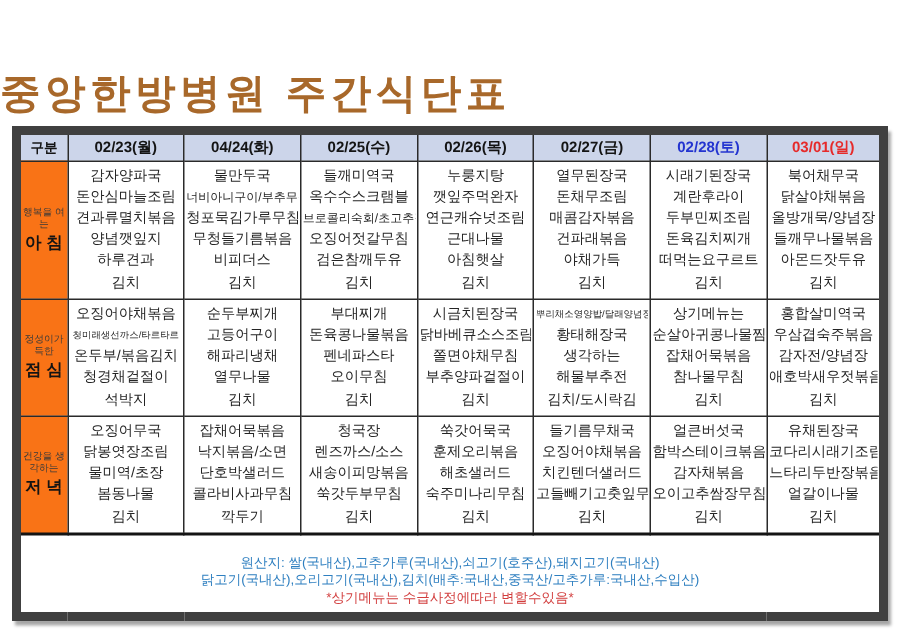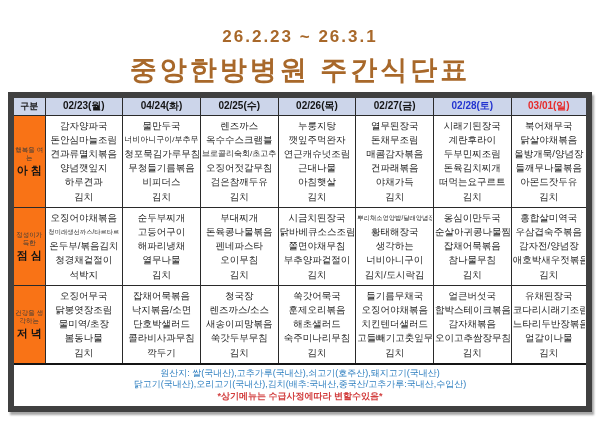--- a/index.html
+++ b/index.html
@@ -1,41 +1,40 @@
 <!DOCTYPE html>
 <html><head>
 <meta charset="utf-8">
 <style>
   *{margin:0;padding:0;box-sizing:border-box}
   html,body{width:600px;height:424px;background:#ffffff;overflow:hidden;
     font-family:"Liberation Sans","DejaVu Sans",sans-serif}
   .page{width:600px;height:424px;padding-top:27px}
   .date-range{text-align:center;font-size:17px;font-weight:bold;letter-spacing:2px}
-  .main-title{text-align:center;font-size:27px;font-weight:bold;letter-spacing:3px;margin-top:5px}
+  .main-title{text-align:left;font-size:27px;font-weight:bold;letter-spacing:3px;margin-top:17px}
   table{border-collapse:collapse;margin:4px auto 0;width:584px;table-layout:fixed;
     border:6px solid #404040;box-shadow:2px 3px 2px rgba(0,0,0,.35)}
   th,td{border:1px solid #2a2a2a;text-align:center;vertical-align:middle}
   th{background:#ccd5ea;font-size:10px;font-weight:bold;height:20px;color:#141414}
   th.corner{width:34px;font-size:9px}
   td.rowlabel{background:#f97316;width:34px;padding:1px}
   .tagline{font-size:6.5px;color:#3a3a3a;line-height:8px}
   .mealname{font-size:11px;font-weight:bold;color:#141414;margin-top:2px;line-height:13px}
   td.menucell{font-size:9.5px;color:#242424;padding:3px 1px}
   .item{line-height:14.2px;white-space:nowrap;overflow:hidden}
   .item.small{font-size:8px}
   .item.tiny{font-size:6.3px}
-  td.footer{padding:3px 0 4px;border-top:2px solid #141414}
+  td.footer{padding:13px 0 4px;border-top:2px solid #141414}
   .f-line{font-size:9px;line-height:11.5px}
-  .f-red{font-weight:bold}
+  .f-red{font-weight:normal}
 </style>
 </head>
 <body>
 
 <div class="page">
-  <div class="date-range" style="color: rgb(168, 104, 42);">26.2.23 ~ 26.3.1</div>
   <div class="main-title" style="color: rgb(168, 104, 42);">중앙한방병원 주간식단표</div>
   <table>
       <tbody>
         <tr>
           <th class="corner">구분</th>
           <th style="color:#141414">02/23(월)</th>
           <th style="color:#141414">04/24(화)</th>
           <th style="color:#141414">02/25(수)</th>
           <th style="color:#141414">02/26(목)</th>
           <th style="color:#141414">02/27(금)</th>
@@ -57,21 +56,21 @@
           </td>
           <td class="menucell">
             <div class="item">물만두국</div>
             <div class="item small">너비아니구이/부추무침</div>
             <div class="item">청포묵김가루무침</div>
             <div class="item">무청들기름볶음</div>
             <div class="item">비피더스</div>
             <div class="item">김치</div>
           </td>
           <td class="menucell">
-            <div class="item">렌즈까스</div>
+            <div class="item">들깨미역국</div>
             <div class="item">옥수수스크램블</div>
             <div class="item small">브로콜리숙회/초고추장</div>
             <div class="item">오징어젓갈무침</div>
             <div class="item">검은참깨두유</div>
             <div class="item">김치</div>
           </td>
           <td class="menucell">
             <div class="item">누룽지탕</div>
             <div class="item">깻잎주먹완자</div>
             <div class="item">연근캐슈넛조림</div>
@@ -134,25 +133,25 @@
             <div class="item">시금치된장국</div>
             <div class="item">닭바베큐소스조림</div>
             <div class="item">쫄면야채무침</div>
             <div class="item">부추양파겉절이</div>
             <div class="item">김치</div>
           </td>
           <td class="menucell">
             <div class="item tiny">뿌리채소영양밥/달래양념장</div>
             <div class="item">황태해장국</div>
             <div class="item">생각하는</div>
-            <div class="item">너비아니구이</div>
+            <div class="item">해물부추전</div>
             <div class="item">김치/도시락김</div>
           </td>
           <td class="menucell">
-            <div class="item">옹심이만두국</div>
+            <div class="item">상기메뉴는</div>
             <div class="item">순살아귀콩나물찜</div>
             <div class="item">잡채어묵볶음</div>
             <div class="item">참나물무침</div>
             <div class="item">김치</div>
           </td>
           <td class="menucell">
             <div class="item">홍합살미역국</div>
             <div class="item">우삼겹숙주볶음</div>
             <div class="item">감자전/양념장</div>
             <div class="item">애호박새우젓볶음</div>

